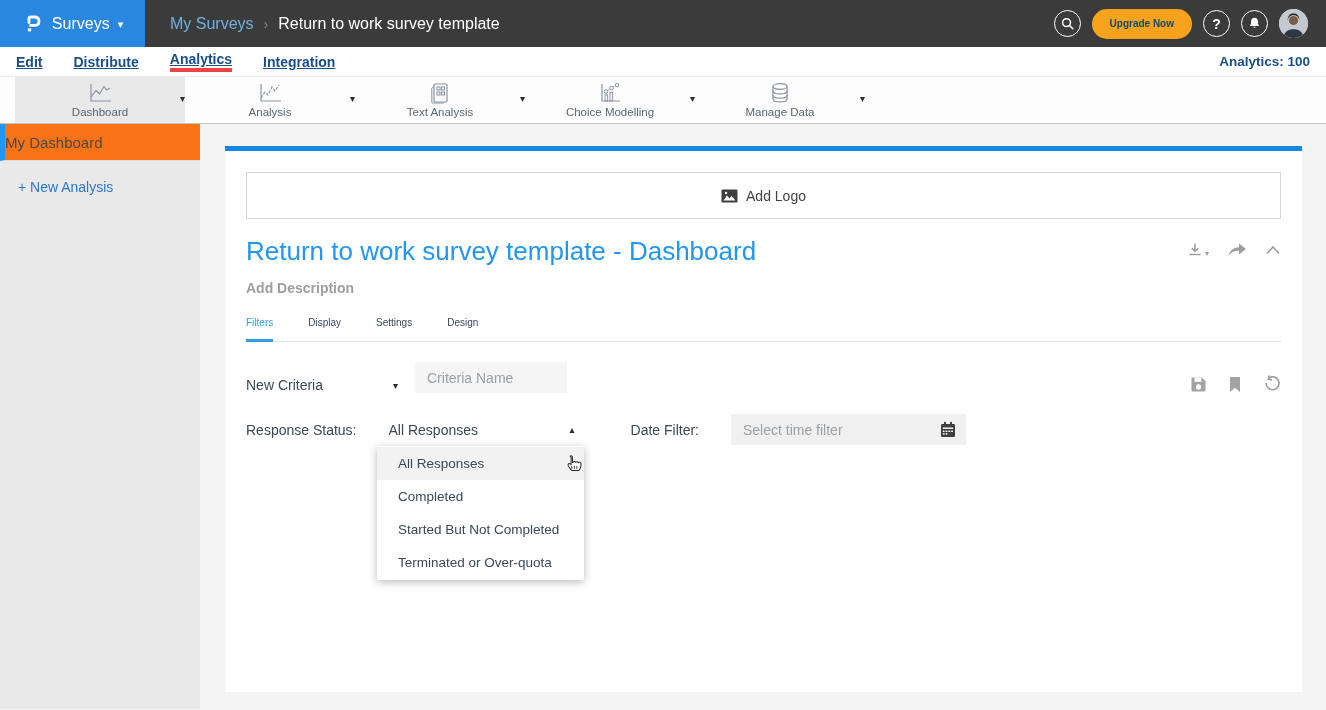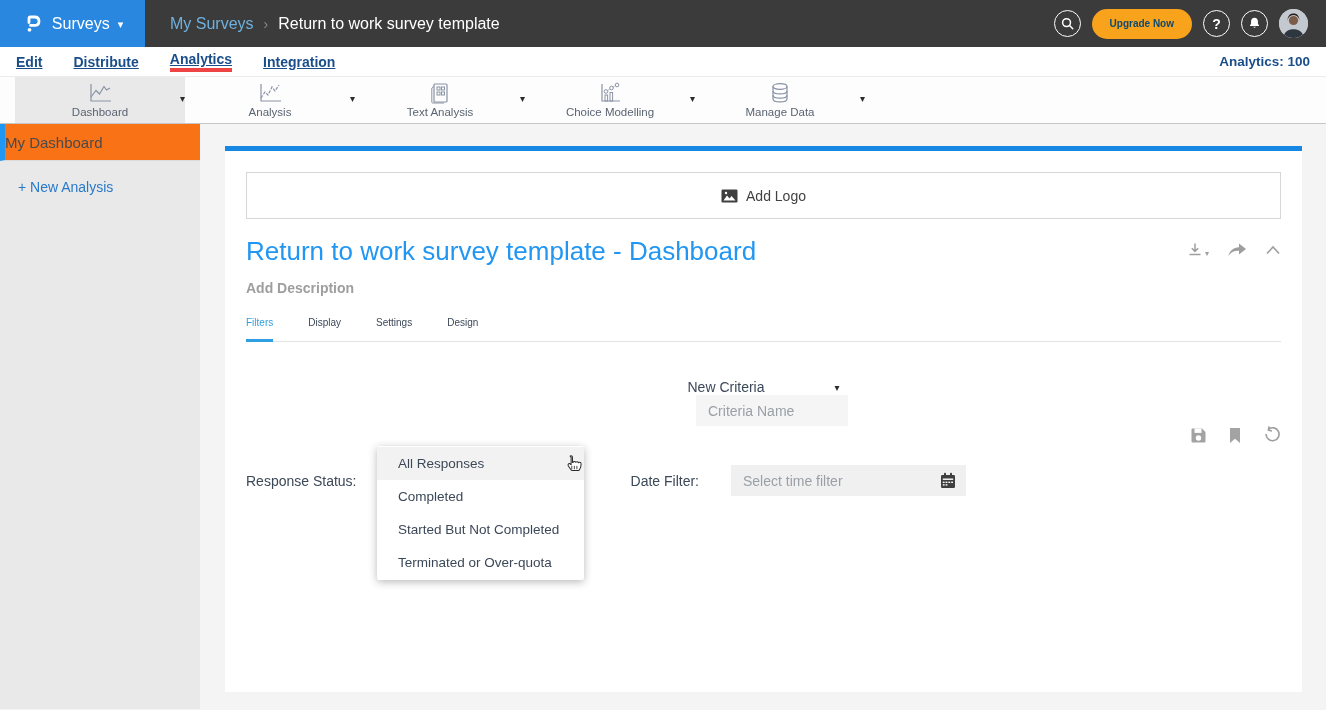--- a/index.html
+++ b/index.html
@@ -51,21 +51,21 @@
   .title-actions { margin-left:auto; display:flex; align-items:center; gap:18px; padding-top:6px; }
   .title-actions .ticon { cursor:pointer; display:flex; align-items:center; }
   .dl-caret { font-size:8px; color:#9e9e9e; margin-left:1px; margin-top:6px; }
 
   .add-desc { margin-top:13px; color:#9e9e9e; font-size:14px; font-weight:bold; cursor:pointer; }
 
   .card-tabs { display:flex; gap:35px; margin-top:21px; border-bottom:1px solid #e3e3e3; }
   .card-tab { font-size:10px; color:#3c4858; font-weight:500; padding-bottom:11px; cursor:pointer; }
   .card-tab.active { color:#2e9fe0; border-bottom:3px solid #2e9fe0; margin-bottom:-1px; }
 
-  .criteria-row { display:flex; align-items:center; margin-top:37px;flex-direction:column; }
+  .criteria-row { display:flex; align-items:flex-end; margin-top:20px; }
   .inline-select { display:flex; align-items:center; justify-content:space-between; width:152px; font-size:14px; color:#3c4858; cursor:pointer; }
   .inline-select .sel-caret { font-size:10px; color:#2b2b2b; }
   .criteria-name-input { margin-left:17px; width:152px; height:31px; background:#f5f5f5; border:none; outline:none; padding:0 12px; font-size:14px; font-family:inherit; color:#3c4858; }
   .criteria-name-input::placeholder { color:#9aa0a6; }
   .row-actions { margin-left:auto; display:flex; align-items:center; gap:21px; }
   .row-actions .ticon { cursor:pointer; display:flex; }
 
   .filter-row { display:flex; align-items:center; margin-top:21px;gap:14px; }
   .f-label { font-size:14px; color:#3c4858; }
   .status-select { margin-left:18px; width:186px; display:flex; align-items:center; justify-content:space-between; font-size:14px; color:#3c4858; cursor:pointer; }

